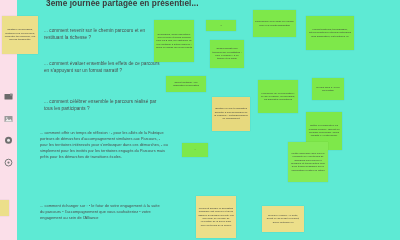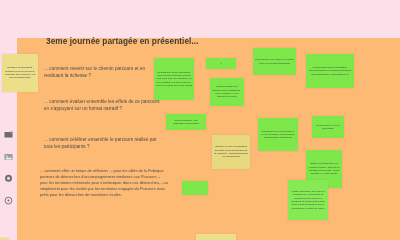--- a/index.html
+++ b/index.html
@@ -2,21 +2,21 @@
 <html><head>
 <meta charset="utf-8">
 <style>
   html,body{margin:0;padding:0;}
   body{
     width:400px;height:240px;overflow:hidden;
     background:#fbe0ea;
     font-family:"Liberation Sans", sans-serif;
     position:relative;
   }
-  #board{position:absolute;inset:0;background:#fdba74;margin-top:38px;}
+  #board{position:absolute;inset:0;background:#5eead4;}
 
   
   #toolbar{
     position:absolute;left:0;top:0;width:17px;height:240px;
     background:#fbdfe9;
     display:flex;flex-direction:column;align-items:center;
     padding-top:92px;gap:13px;box-sizing:border-box;
   }
   .tool{width:9px;height:9px;display:flex;align-items:center;justify-content:center;
         color:#6b6b6b;font-size:8px;line-height:1;}

